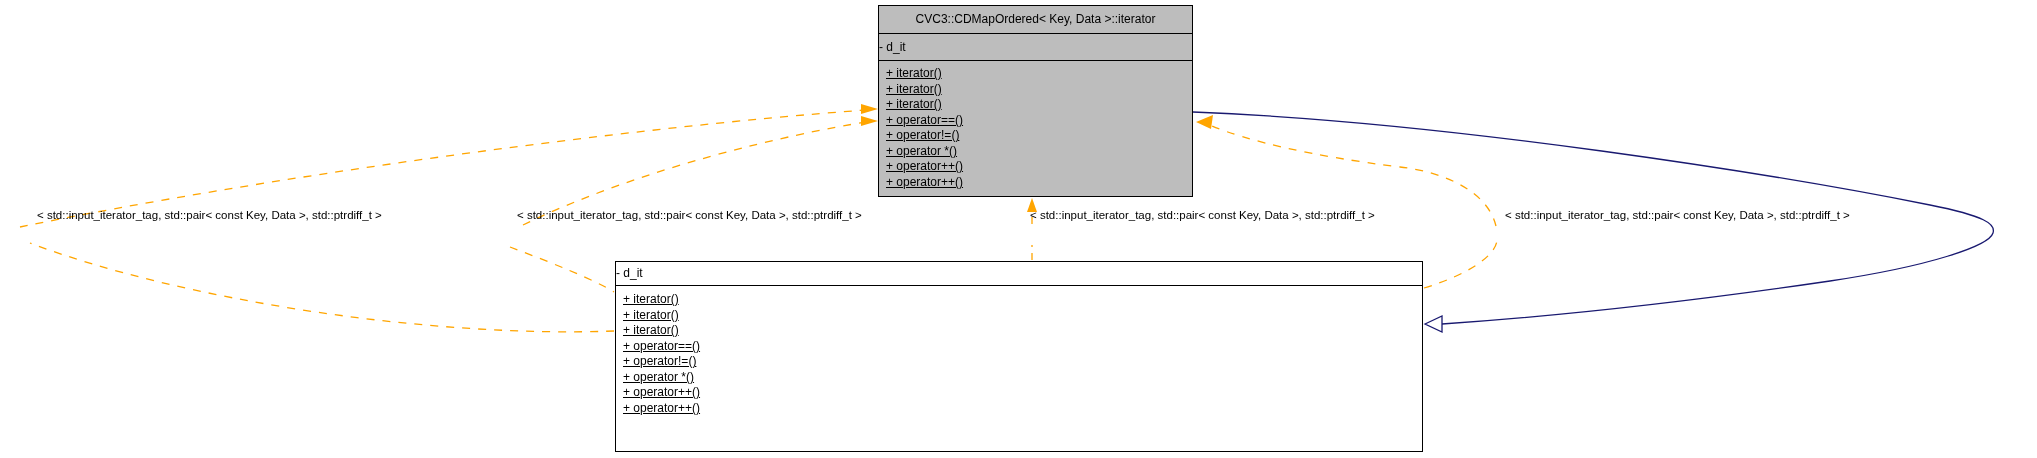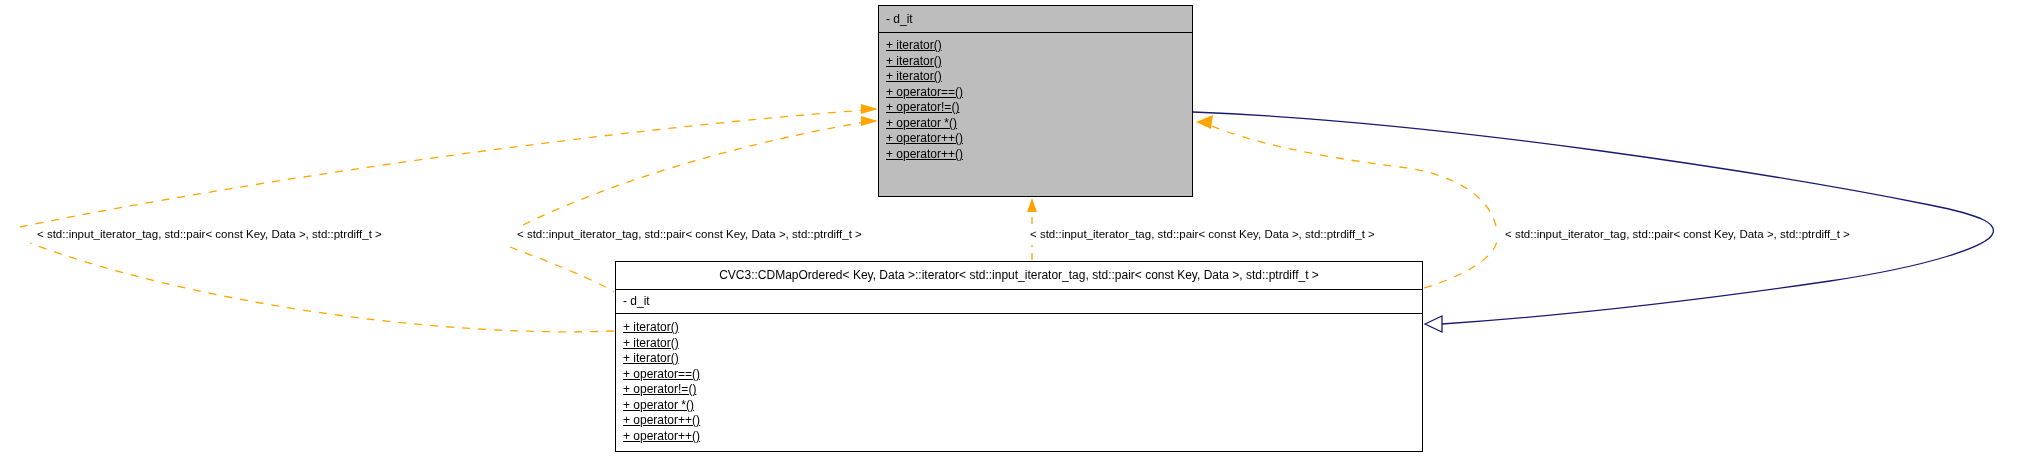--- a/index.html
+++ b/index.html
@@ -24,36 +24,35 @@
   .node .title{
     box-sizing:border-box;
     border-bottom:1px solid #000000;
     text-align:center;
     white-space:nowrap;
     overflow:hidden;
   }
   .node .attrs{
     box-sizing:border-box;
     border-bottom:1px solid #000000;
-    padding-left:7px;
     white-space:nowrap;
   }
   .node .methods{white-space:nowrap;text-decoration:underline;}
   .node .methods div{line-height:15.5px;}
   .node-template{left:878px;top:5px;width:315px;height:192px;}
   .node-template .title{height:28px;line-height:27px;}
   .node-template .attrs{height:27px;line-height:26px;}
   .node-template .methods{padding:5px 7px;}
   .node-instance{left:615px;top:261px;width:808px;height:191px;}
   .node-instance .title{height:28px;line-height:27px;}
   .node-instance .attrs{height:24px;line-height:23px;}
   .node-instance .methods{padding:6px 7px;}
   .edge-label{
     position:absolute;
-    top:228px;
+    top:209px;
     font-size:11.5px;
     white-space:nowrap;
   }
   .el-1{left:37px;}
   .el-2{left:517px;}
   .el-3{left:1030px;}
   .el-4{left:1505px;}
 </style>
 </head>
 <body>
@@ -76,37 +75,37 @@
     <path d="M 1032,260 L 1032,245" stroke-width="1.3" stroke-dasharray="7 6" stroke="#ffa500"></path>
     <path d="M 1032,224 L 1032,210" stroke-width="1.3" stroke-dasharray="7 6" stroke="#ffa500"></path>
     <polygon points="1032,198 1027,212 1037,212" fill="#ffa500"></polygon>
 
     <path d="M 1424,288 C 1470,274 1496,255 1497,240" stroke-width="1.3" stroke-dasharray="8 8" stroke="#ffa500"></path>
     <path d="M 1496,226 C 1488,192 1445,172 1400,167 C 1310,156 1245,140 1212,126" stroke-width="1.3" stroke-dasharray="8 8" stroke="#ffa500"></path>
     <polygon points="1196,122 1213,115 1211,129" fill="#ffa500"></polygon>
   </svg>
 
   <div class="node focus node-template">
+    <div class="title">CVC3::CDMapOrdered&lt; Key, Data &gt;::iterator</div>
     <div class="attrs">
       <div>- d_it</div>
     </div>
     <div class="methods">
       <div>+ iterator()</div>
       <div>+ iterator()</div>
       <div>+ iterator()</div>
       <div>+ operator==()</div>
       <div>+ operator!=()</div>
       <div>+ operator *()</div>
       <div>+ operator++()</div>
       <div>+ operator++()</div>
     </div>
   </div>
 
   <div class="node node-instance">
-    <div class="title">CVC3::CDMapOrdered&lt; Key, Data &gt;::iterator&lt; std::input_iterator_tag, std::pair&lt; const Key, Data &gt;, std::ptrdiff_t &gt;</div>
     <div class="attrs">
       <div>- d_it</div>
     </div>
     <div class="methods">
       <div>+ iterator()</div>
       <div>+ iterator()</div>
       <div>+ iterator()</div>
       <div>+ operator==()</div>
       <div>+ operator!=()</div>
       <div>+ operator *()</div>

